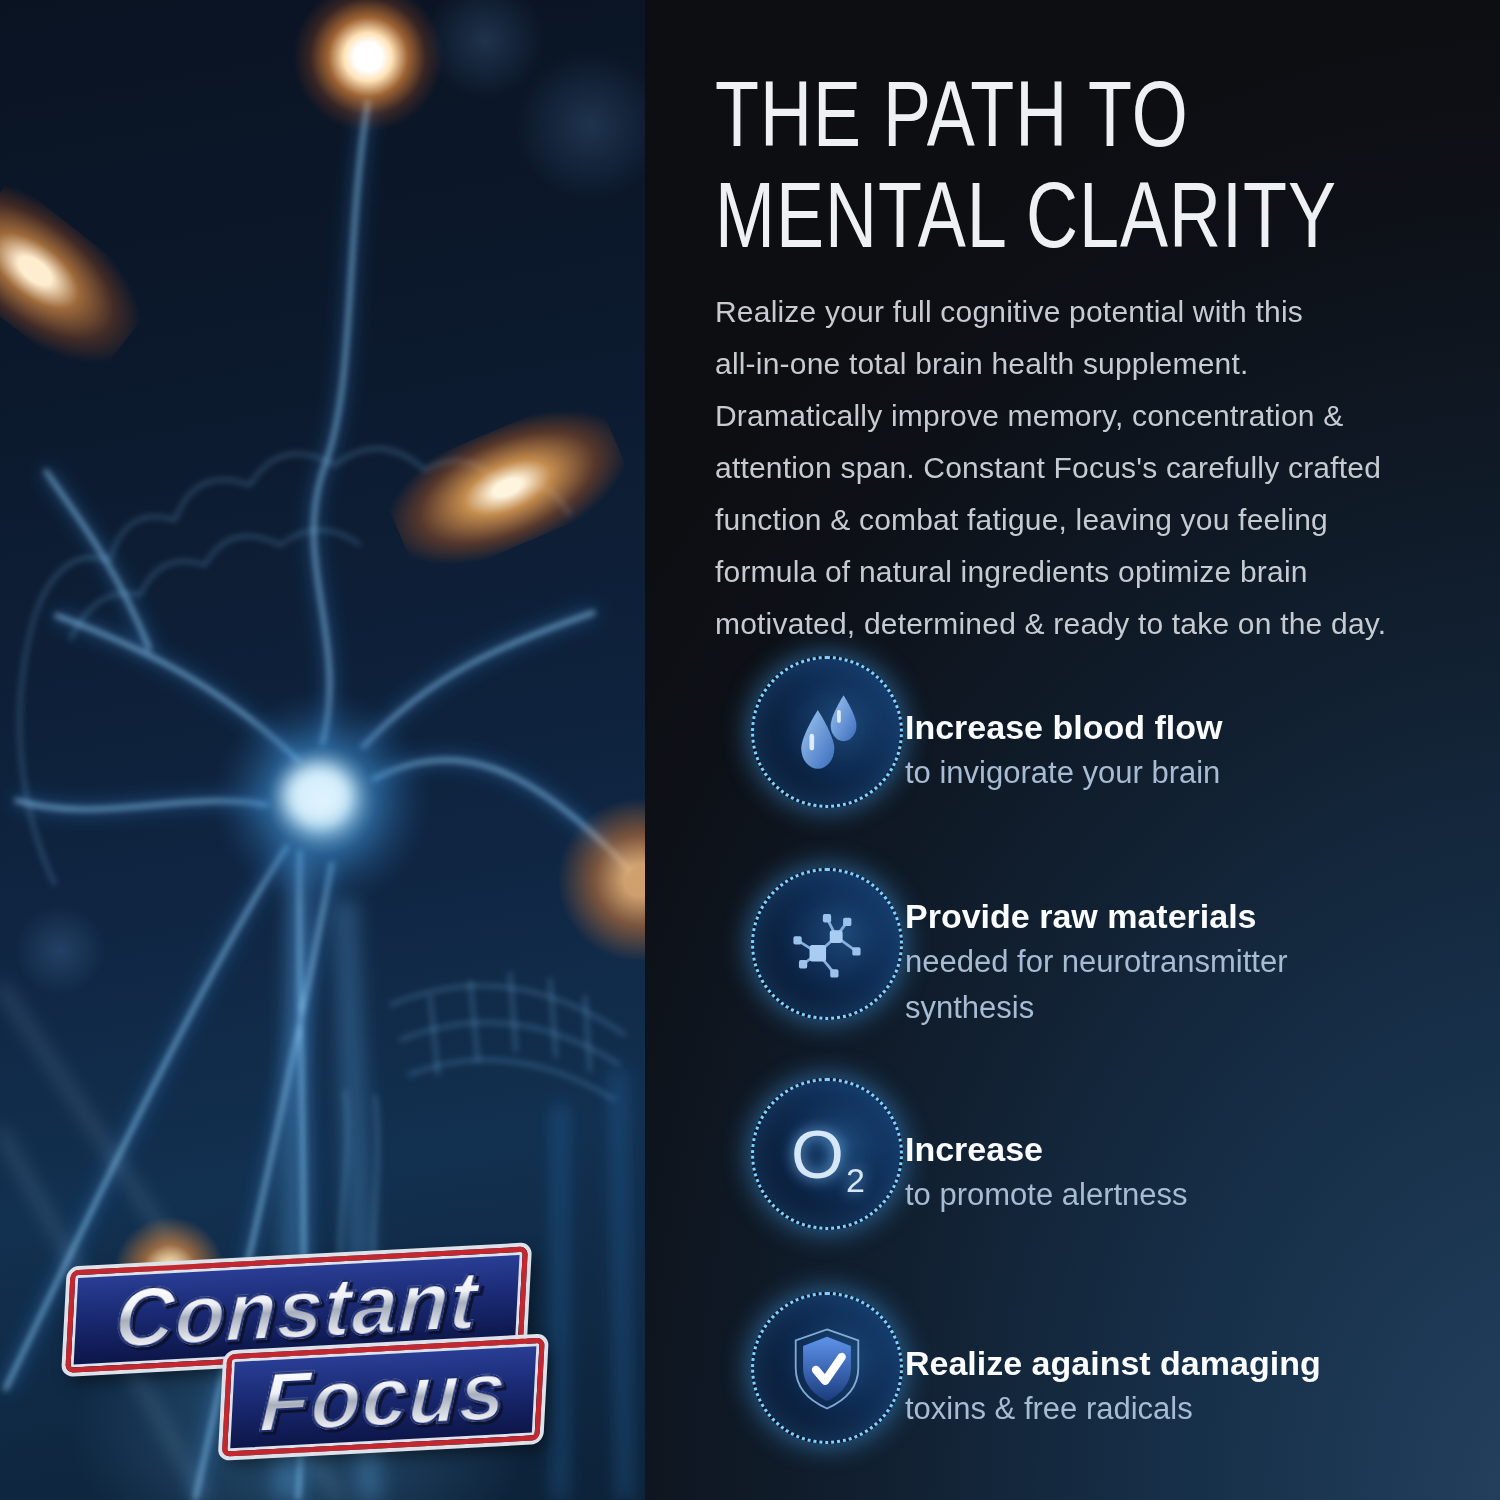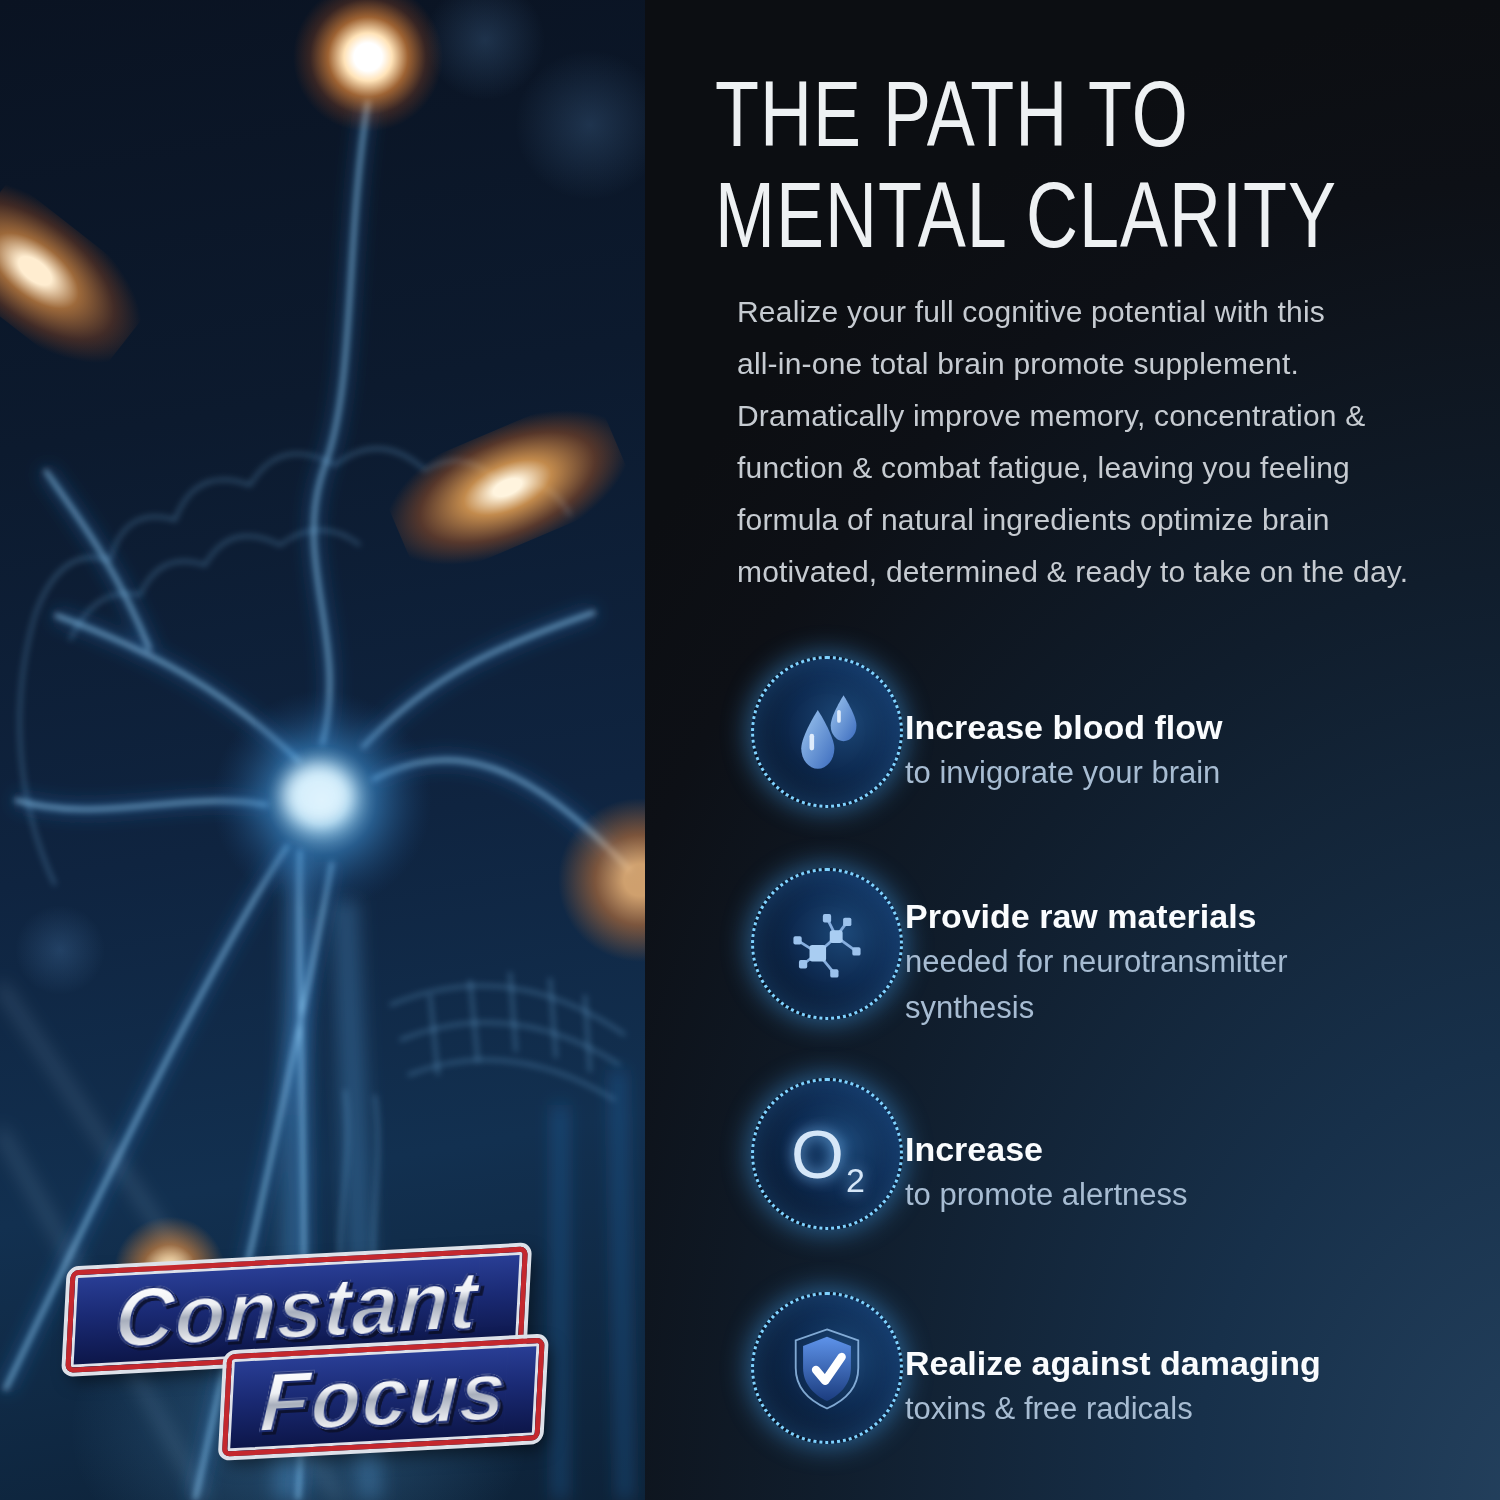--- a/index.html
+++ b/index.html
@@ -37,21 +37,21 @@
       -webkit-background-clip:text;background-clip:text;color:transparent;
       -webkit-text-stroke:2px #1d2d72;
       filter:drop-shadow(3px 3px 0 rgba(10,15,40,.85));}
 
   
   .panel{position:absolute;left:645px;top:0;width:855px;height:1500px;
       background:radial-gradient(130% 100% at 100% 100%,#24415e 0%,#17304a 30%,#101d2c 62%,#0d1016 88%,#0c0e12 100%);padding-left:47px;}
   .headline{position:absolute;left:70px;top:64px;margin:0;font-weight:400;color:#eef1f3;
       font-size:72px;line-height:79px;letter-spacing:1px;white-space:nowrap;
       transform:scaleY(1.28);transform-origin:top left;}
-  .intro{position:absolute;left:70px;top:286px;margin-left:22px;}
+  .intro{position:absolute;left:70px;top:286px;}
   .intro-line{height:52px;line-height:52px;white-space:nowrap;font-size:30px;color:#c6cbd1;letter-spacing:.2px;}
 
   .benefit{position:absolute;left:0;width:855px;height:160px;}
   .b-icon{position:absolute;left:106px;top:4px;width:152px;height:152px;border-radius:50%;
       box-sizing:border-box;border:3px dotted #7fd2ff;
       background:radial-gradient(circle at 62% 42%,#1c4878 0%,#0e2b52 40%,#081528 75%,#06101d 100%);
       box-shadow:0 0 26px 4px rgba(70,170,255,.45),inset 0 0 30px rgba(60,150,240,.35);
       display:flex;align-items:center;justify-content:center;text-align:center;}
   .b-text{position:absolute;left:260px;top:50%;transform:translateY(-50%);width:480px;}
   .b-title{font-size:34px;font-weight:bold;color:#fafcfe;line-height:46px;margin-top:35px;}
@@ -171,22 +171,23 @@
 
   <div class="panel">
 
     <h1 class="headline">
       <span>THE PATH TO</span><br>
       <span>MENTAL CLARITY</span>
     </h1>
 
     <div class="intro">
       <div class="intro-line">Realize your full cognitive potential with this</div>
-      <div class="intro-line">all-in-one total brain promote supplement.</div>
+      <div class="intro-line">all-in-one total brain health supplement.</div>
       <div class="intro-line">Dramatically improve memory, concentration &amp;</div>
+      <div class="intro-line">attention span. Constant Focus's carefully crafted</div>
       <div class="intro-line">function &amp; combat fatigue, leaving you feeling</div>
       <div class="intro-line">formula of natural ingredients optimize brain</div>
       <div class="intro-line">motivated, determined &amp; ready to take on the day.</div>
     </div>
 
     <div class="benefit" style="top:652px">
       <div class="b-icon">
         <svg width="92" height="92" viewBox="0 0 100 100">
           <defs>
             <linearGradient id="dropg" x1="0" y1="0" x2="1" y2="1">

